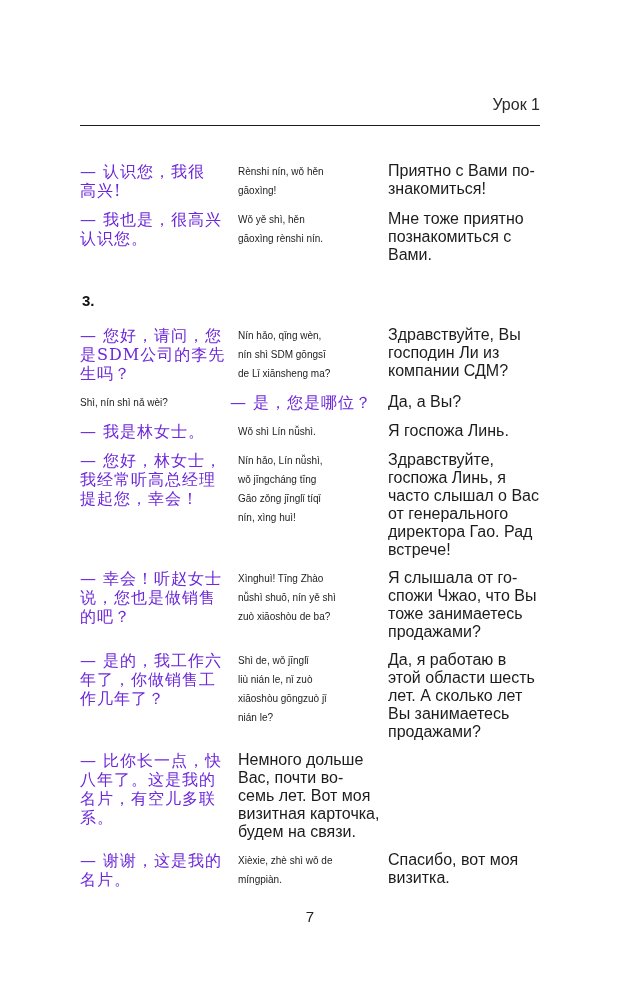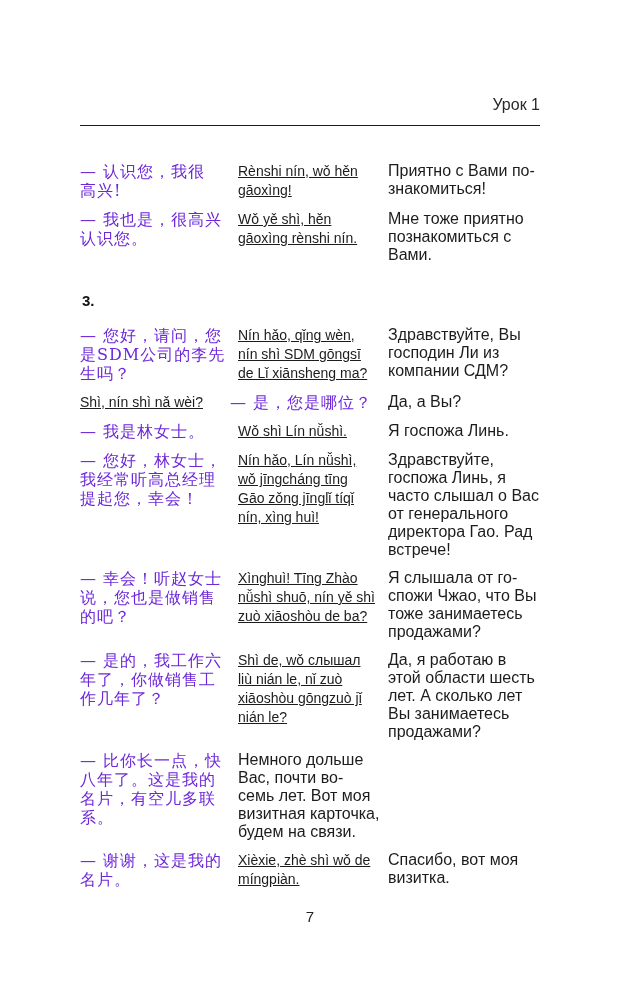--- a/index.html
+++ b/index.html
@@ -19,21 +19,21 @@
   .dialogue { margin-top:36px; }
   .row { display:flex; margin-bottom:10px; }
   .cell { white-space:pre-line; }
   .zh {
     width:158px; box-sizing:border-box; padding-right:6px;
     font-family:"DejaVu Serif", serif;
     font-size:16px; line-height:19px; letter-spacing:1px; color:#6d28d9;
   }
   .py {
     width:150px; box-sizing:border-box; padding-right:10px;
-    font-size:14px; line-height:19px; color:#1c1c1c;text-decoration:underline;
+    font-size:10px; line-height:19px; color:#1c1c1c;
   }
   .ru {
     width:152px;
     font-size:16px; line-height:18px; color:#1c1c1c;
   }
 
   .section-heading {
     font-weight:bold; font-size:15px; color:#111;
     margin:28px 0 17px 2px;
   }
@@ -119,21 +119,21 @@
 zuò xiāoshòu de ba?</div>
       <div class="cell ru">Я слышала от го-
 спожи Чжао, что Вы
 тоже занимаетесь
 продажами?</div>
     </div>
     <div class="row">
       <div class="cell zh">— 是的，我工作六
 年了，你做销售工
 作几年了？</div>
-      <div class="cell py">Shì de, wǒ слышал
+      <div class="cell py">Shì de, wǒ jīnglǐ
 liù nián le, nǐ zuò
 xiāoshòu gōngzuò jǐ
 nián le?</div>
       <div class="cell ru">Да, я работаю в
 этой области шесть
 лет. А сколько лет
 Вы занимаетесь
 продажами?</div>
     </div>
     <div class="row">

